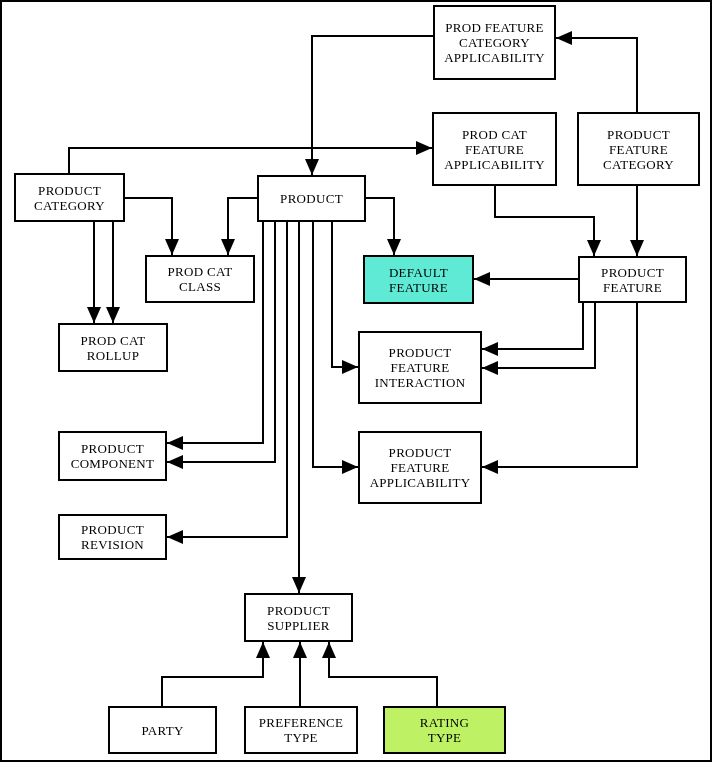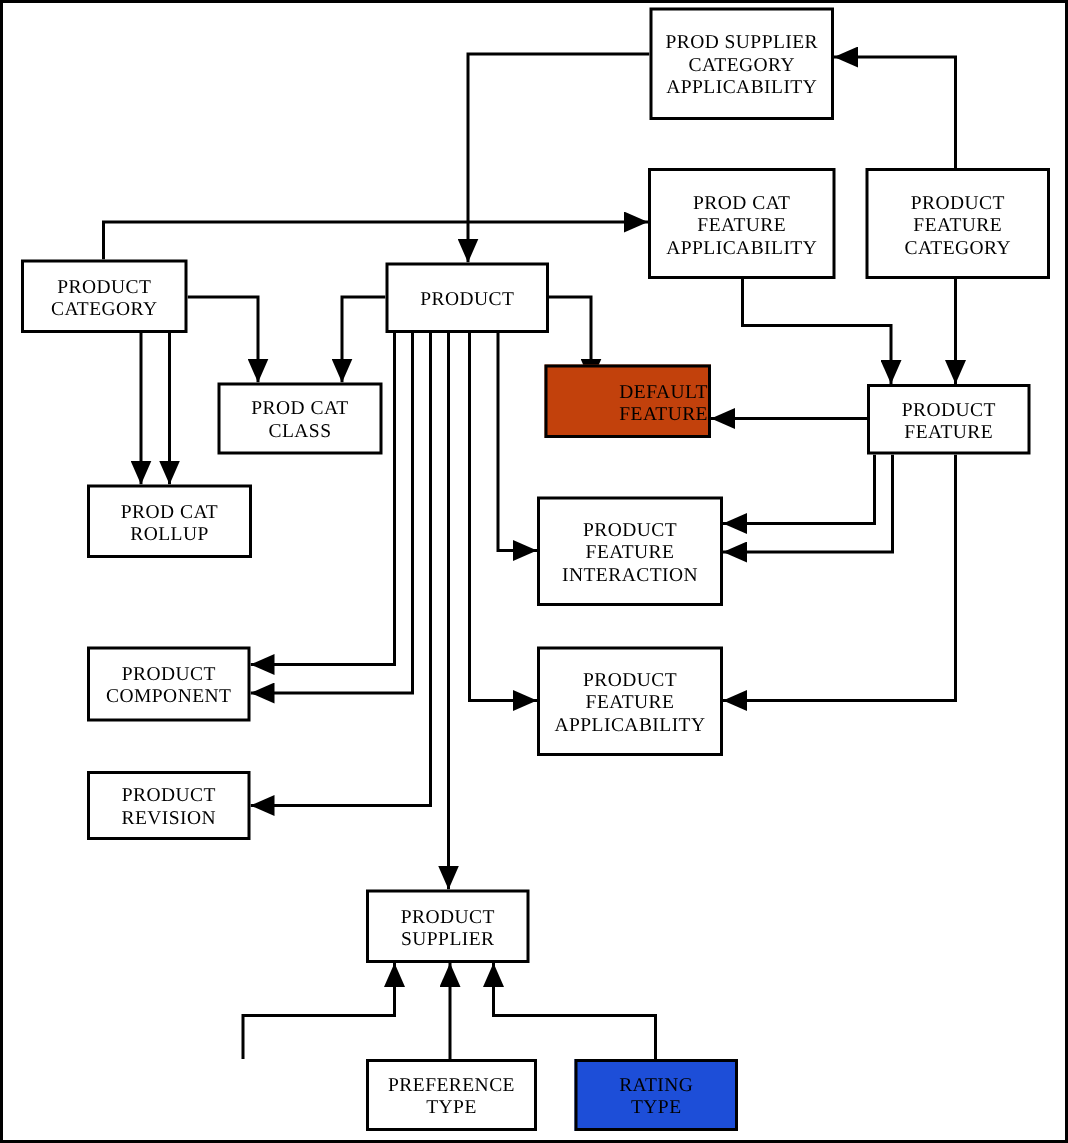--- a/index.html
+++ b/index.html
@@ -60,49 +60,50 @@
       <polyline points="263,222 263,443 167,443" fill="none" stroke="#000000" stroke-width="2" marker-end="url(#arrowhead)"></polyline>
       <polyline points="275,222 275,462 167,462" fill="none" stroke="#000000" stroke-width="2" marker-end="url(#arrowhead)"></polyline>
       <polyline points="287,222 287,537 167,537" fill="none" stroke="#000000" stroke-width="2" marker-end="url(#arrowhead)"></polyline>
       <polyline points="313,222 313,467 358,467" fill="none" stroke="#000000" stroke-width="2" marker-end="url(#arrowhead)"></polyline>
       <polyline points="637,303 637,467 482,467" fill="none" stroke="#000000" stroke-width="2" marker-end="url(#arrowhead)"></polyline>
       <polyline points="299,222 299,593" fill="none" stroke="#000000" stroke-width="2" marker-end="url(#arrowhead)"></polyline>
       <polyline points="162,706 162,677 263,677 263,642" fill="none" stroke="#000000" stroke-width="2" marker-end="url(#arrowhead)"></polyline>
       <polyline points="300,706 300,642" fill="none" stroke="#000000" stroke-width="2" marker-end="url(#arrowhead)"></polyline>
       <polyline points="437,706 437,677 329,677 329,642" fill="none" stroke="#000000" stroke-width="2" marker-end="url(#arrowhead)"></polyline>
     </svg>
-    <div class="node" style="left: 433px; top: 5px; width: 123px; height: 75px; background: rgb(255, 255, 255); border-color: rgb(0, 0, 0);"><span>PROD SUPPLIER
+    <div class="node" style="left: 433px; top: 5px; width: 123px; height: 75px; background: rgb(255, 255, 255); border-color: rgb(0, 0, 0);"><span>PROD FEATURE
 CATEGORY
 APPLICABILITY</span></div>
     <div class="node" style="left: 432px; top: 112px; width: 125px; height: 74px; background: rgb(255, 255, 255); border-color: rgb(0, 0, 0);"><span>PROD CAT
 FEATURE
 APPLICABILITY</span></div>
     <div class="node" style="left: 577px; top: 112px; width: 123px; height: 74px; background: rgb(255, 255, 255); border-color: rgb(0, 0, 0);"><span>PRODUCT
 FEATURE
 CATEGORY</span></div>
     <div class="node" style="left: 14px; top: 173px; width: 111px; height: 49px; background: rgb(255, 255, 255); border-color: rgb(0, 0, 0);"><span>PRODUCT
 CATEGORY</span></div>
     <div class="node" style="left: 257px; top: 175px; width: 109px; height: 47px; background: rgb(255, 255, 255); border-color: rgb(0, 0, 0);"><span>PRODUCT</span></div>
     <div class="node" style="left: 145px; top: 255px; width: 110px; height: 48px; background: rgb(255, 255, 255); border-color: rgb(0, 0, 0);"><span>PROD CAT
 CLASS</span></div>
-    <div class="node" style="left: 363px; top: 243px; width: 111px; height: 49px; background: #c2410c; border-color: rgb(0, 0, 0); justify-content: flex-end;"><span>DEFAULT
+    <div class="node" style="left: 363px; top: 255px; width: 111px; height: 49px; background: #5eead4; border-color: rgb(0, 0, 0);"><span>DEFAULT
 FEATURE</span></div>
     <div class="node" style="left: 578px; top: 256px; width: 109px; height: 47px; background: rgb(255, 255, 255); border-color: rgb(0, 0, 0);"><span>PRODUCT
 FEATURE</span></div>
     <div class="node" style="left: 58px; top: 323px; width: 110px; height: 49px; background: rgb(255, 255, 255); border-color: rgb(0, 0, 0);"><span>PROD CAT
 ROLLUP</span></div>
     <div class="node" style="left: 358px; top: 331px; width: 124px; height: 73px; background: rgb(255, 255, 255); border-color: rgb(0, 0, 0);"><span>PRODUCT
 FEATURE
 INTERACTION</span></div>
     <div class="node" style="left: 58px; top: 431px; width: 109px; height: 50px; background: rgb(255, 255, 255); border-color: rgb(0, 0, 0);"><span>PRODUCT
 COMPONENT</span></div>
     <div class="node" style="left: 358px; top: 431px; width: 124px; height: 73px; background: rgb(255, 255, 255); border-color: rgb(0, 0, 0);"><span>PRODUCT
 FEATURE
 APPLICABILITY</span></div>
     <div class="node" style="left: 58px; top: 514px; width: 109px; height: 46px; background: rgb(255, 255, 255); border-color: rgb(0, 0, 0);"><span>PRODUCT
 REVISION</span></div>
     <div class="node" style="left: 244px; top: 593px; width: 109px; height: 49px; background: rgb(255, 255, 255); border-color: rgb(0, 0, 0);"><span>PRODUCT
 SUPPLIER</span></div>
+    <div class="node" style="left: 108px; top: 706px; width: 109px; height: 48px; background: rgb(255, 255, 255); border-color: rgb(0, 0, 0);"><span>PARTY</span></div>
     <div class="node" style="left: 244px; top: 706px; width: 114px; height: 48px; background: rgb(255, 255, 255); border-color: rgb(0, 0, 0);"><span>PREFERENCE
 TYPE</span></div>
-    <div class="node" style="left: 383px; top: 706px; width: 109px; height: 48px; background: #1d4ed8; border-color: rgb(0, 0, 0);"><span>RATING
+    <div class="node" style="left: 383px; top: 706px; width: 123px; height: 48px; background: #bef264; border-color: rgb(0, 0, 0);"><span>RATING
 TYPE</span></div>
   </div>
 
 </body></html>

